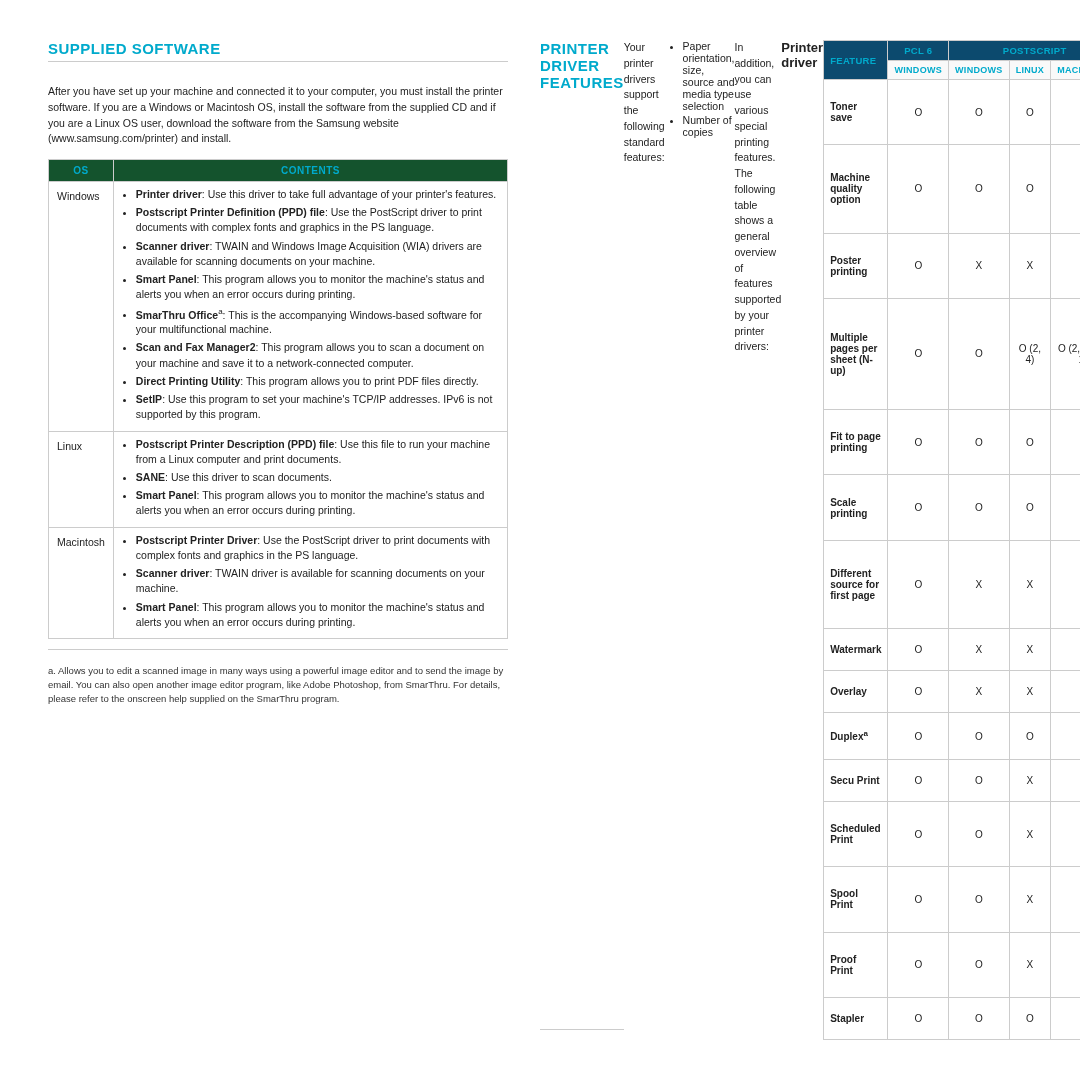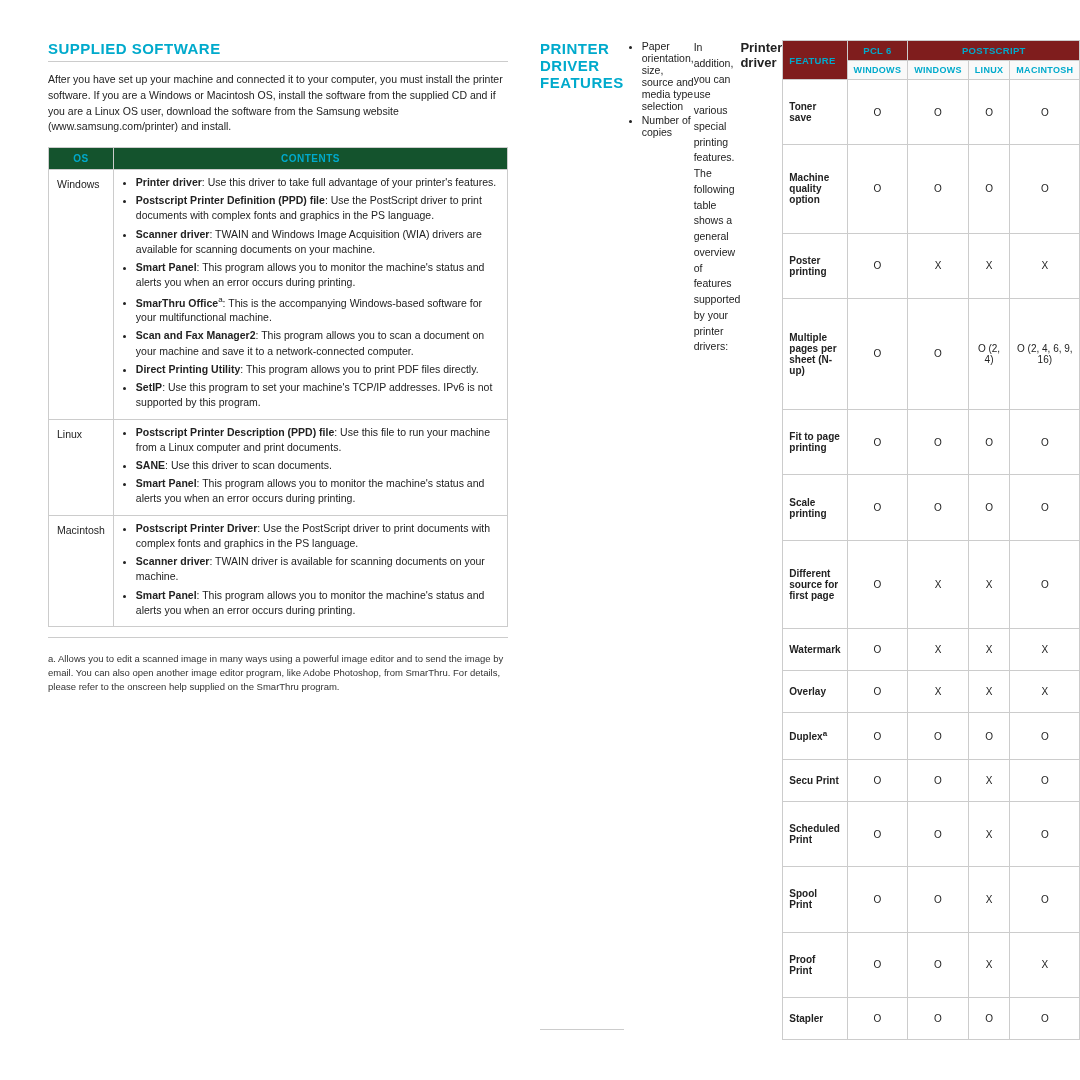--- a/index.html
+++ b/index.html
@@ -43,20 +43,21 @@
       border-bottom: 1.5px solid #ccc;
       padding-bottom: 4px;
       margin-bottom: 10px;
       letter-spacing: 0.5px;
     }
     .intro-text {
       font-size: 10.5px;
       line-height: 1.5;
       margin-bottom: 12px;
       color: #222;
+      margin-top: 12px;
     }
     
     .os-table {
       width: 100%;
       border-collapse: collapse;
       font-size: 10.5px;
     }
     .os-table thead tr th {
       background: #14532d;
       color: #00aacc;
@@ -132,21 +133,21 @@
       width: 100%;
       border-collapse: collapse;
       font-size: 10px;
     }
     .driver-table th, .driver-table td {
       border: 1px solid #ccc;
       padding: 4px 6px;
       text-align: center;
     }
     .driver-table thead tr:first-child th {
-      background: #7f1d1d;
+      background: #0c4a6e;
       color: #00aacc;
       font-weight: bold;
       text-transform: uppercase;
       font-size: 9.5px;
       letter-spacing: 0.3px;
     }
     .driver-table thead tr:nth-child(2) th {
       background: #f9f9f9;
       color: #00aacc;
       font-weight: bold;
@@ -230,20 +231,21 @@
               </td>
             </tr>
           </tbody>
       </table>
 
       <div class="footnote-section">a. Allows you to edit a scanned image in many ways using a powerful image editor and to send the image by email. You can also open another image editor program, like Adobe Photoshop, from SmarThru. For details, please refer to the onscreen help supplied on the SmarThru program.</div>
     </div>
 
     <div class="right-col">
       <div class="section-title">PRINTER DRIVER FEATURES</div>
+      <p class="features-intro">Your printer drivers support the following standard features:</p>
       <ul class="features-bullets" id="features-bullets">
           <li>Paper orientation, size, source and media type selection</li>
           <li>Number of copies</li>
         </ul>
       <p class="features-extra">In addition, you can use various special printing features. The following table shows a general overview of features supported by your printer drivers:</p>
       <div class="printer-driver-title">Printer driver</div>
 
       <table class="driver-table">
         <thead>
           <tr>

